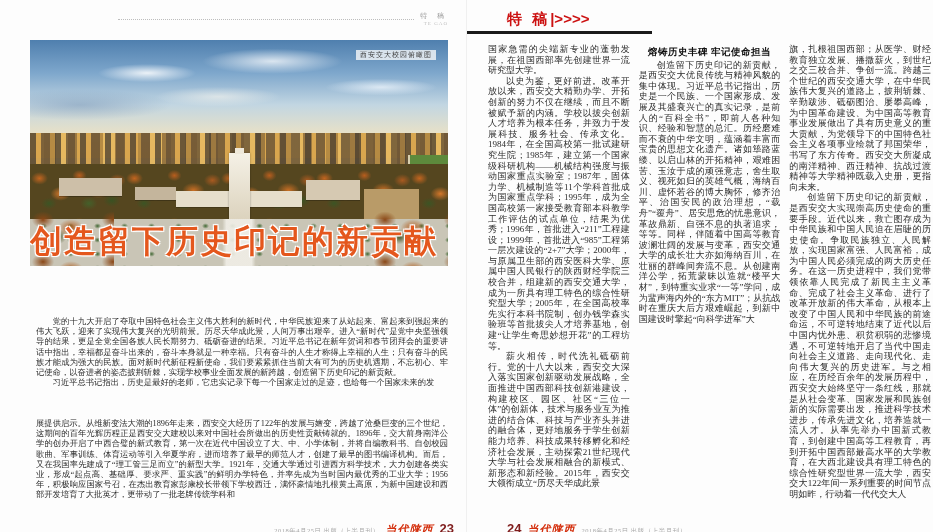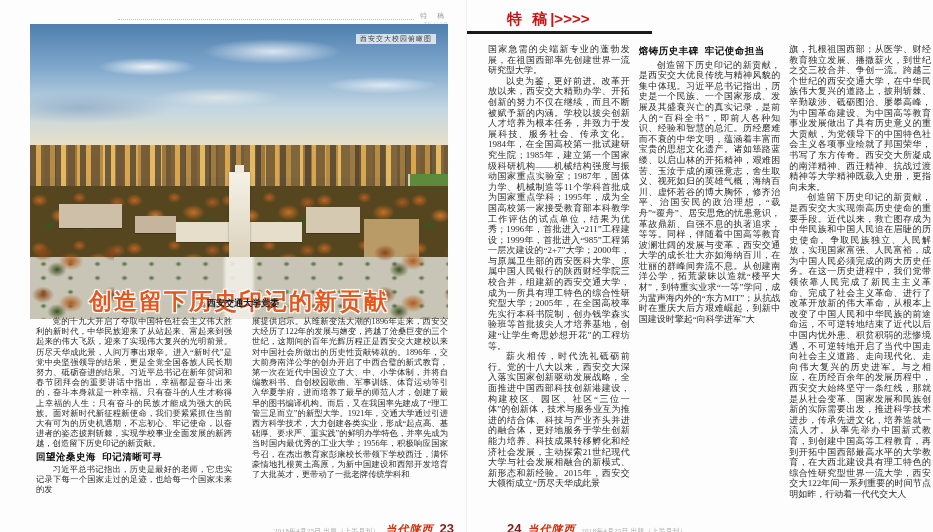--- a/index.html
+++ b/index.html
@@ -9,21 +9,21 @@
   #left-page{left:30px;width:436px;}
   #right-page{left:466px;width:467px;border-left:1px solid #f0f0f0;}
 
   
   .lp-header{position:absolute;top:8px;left:0;right:0;height:22px;}
   .lp-header .dotline{position:absolute;top:11px;left:88px;right:52px;border-bottom:1px dotted #bdbdbd;}
   .lp-header .hlabel{position:absolute;top:3px;right:18px;font-size:7px;letter-spacing:4px;color:#9a9a9a;}
   .lp-header .hsub{position:absolute;top:13px;right:18px;font-size:5px;letter-spacing:1px;color:#c2c2c2;}
 
   
-  .photo{position:absolute;left:0;top:24px;width:418px;height:295px;overflow:hidden;background:#9dbdd4;}
+  .photo{position:absolute;left:0;top:40px;width:418px;height:226px;overflow:hidden;background:#9dbdd4;}
   .sky{position:absolute;left:0;top:0;right:0;height:52%;
        background:linear-gradient(180deg,#4f7fae 0%,#7ea7cc 28%,#c2d6e2 55%,#ece2c4 82%,#f4d79d 100%);}
   .clouds{position:absolute;left:0;top:0;right:0;height:52%;
        background:
         radial-gradient(70px 13px at 28% 28%,rgba(255,255,255,.85),transparent 70%),
         radial-gradient(100px 18px at 58% 18%,rgba(255,255,255,.75),transparent 70%),
         radial-gradient(80px 12px at 84% 40%,rgba(235,243,250,.8),transparent 70%),
         radial-gradient(130px 22px at 12% 55%,rgba(110,140,175,.45),transparent 70%),
         radial-gradient(90px 14px at 45% 48%,rgba(255,250,240,.55),transparent 70%);}
   .skyline{position:absolute;left:0;top:41%;right:0;height:17%;opacity:.95;
@@ -60,34 +60,34 @@
   .corner-trees{position:absolute;top:72%;width:22%;height:30%;background-color:transparent;
        background-image:
          radial-gradient(16px 12px at 30% 40%,#8a4716,transparent 70%),
          radial-gradient(18px 13px at 70% 60%,#b05c1d,transparent 70%),
          radial-gradient(14px 11px at 50% 80%,#3c5020,transparent 70%);
        background-size:70px 42px;}
   .corner-trees.left{left:-2%;}
   .corner-trees.right{right:-2%;}
   .photo-caption{position:absolute;top:10px;right:12px;background:rgba(250,250,250,.78);
        color:#3c3c3c;font-size:7px;line-height:10px;padding:0 4px;letter-spacing:1px;}
-  .photo-title{position:absolute;left:0;right:0;bottom:2px;text-align:center;
-       font-size:23px;font-weight:bold;letter-spacing:2px;color:#e4571d;
+  .photo-title{position:absolute;left:0;right:0;bottom:2px;
+       font-size:32px;font-weight:bold;letter-spacing:2px;color:#e4571d;
        text-shadow:0 0 3px rgba(255,255,255,.95),1px 1px 0 #fff,-1px -1px 0 #fff,1px -1px 0 #fff,-1px 1px 0 #fff;}
 
   
   .byline{position:absolute;top:297px;left:0;width:418px;text-align:center;font-size:9px;font-weight:bold;color:#1c1c1c;}
   .byline .mark{color:#e4571d;margin-right:2px;font-size:8px;}
-  .lp-body{position:absolute;top:317px;left:6px;width:412px;height:184px;display:flex;gap:20px;}
+  .lp-body{position:absolute;top:317px;left:6px;width:412px;height:184px;display:flex;gap:20px;flex-direction:column;}
   .col{flex:1;overflow:hidden;text-align:justify;}
   .lp-body .col{font-size:8.3px;line-height:10.2px;}
   .col p{margin:0;text-indent:2em;}
   .col p.noindent{text-indent:0;}
-  .col h4{margin:3px 0 2px 0;font-size:9.5px;font-weight:bold;color:#0e0e0e;
-          font-family:Liberation Mono, monospace;letter-spacing:.5px;}
+  .col h4{margin:3px 0 2px 0;text-align:center;font-size:9.5px;font-weight:bold;color:#0e0e0e;
+          font-family:Liberation Sans, sans-serif;letter-spacing:.5px;}
 
   
   .footer{position:absolute;top:503px;height:20px;display:flex;align-items:baseline;gap:6px;}
   .lp-footer{right:12px;justify-content:flex-end;}
   .rp-footer{left:40px;}
   .f-meta{font-size:6.5px;color:#a8a8a8;letter-spacing:.5px;}
   .f-logo{font-size:11px;font-weight:bold;font-style:italic;color:#d4300e;letter-spacing:1px;margin-top:19px;}
   .f-page{font-size:13px;font-weight:bold;color:#7f1d1d;font-family:"Liberation Sans","DejaVu Sans",sans-serif;}
 
   
@@ -124,28 +124,24 @@
       <div class="bldg b4"></div>
       <div class="wings"></div>
       <div class="tower"></div>
       <div class="plaza"></div>
       <div class="corner-trees left"></div>
       <div class="corner-trees right"></div>
       <div class="photo-caption">西安交大校园俯瞰图</div>
       <div class="photo-title">创造留下历史印记的新贡献</div>
     </div>
 
-    <div class="byline">
-      <span class="mark">◇</span><span>西安交通大学党委</span>
-    </div>
 
     <div class="lp-body">
       <div class="col">
           <p>党的十九大开启了夺取中国特色社会主义伟大胜利的新时代，中华民族迎来了从站起来、富起来到强起来的伟大飞跃，迎来了实现伟大复兴的光明前景。历尽天华成此景，人间万事出艰辛。进入“新时代”是党中央坚强领导的结果，更是全党全国各族人民长期努力、砥砺奋进的结果。习近平总书记在新年贺词和春节团拜会的重要讲话中指出，幸福都是奋斗出来的，奋斗本身就是一种幸福。只有奋斗的人生才称得上幸福的人生；只有奋斗的民族才能成为强大的民族。面对新时代新征程新使命，我们要紧紧抓住当前大有可为的历史机遇期，不忘初心、牢记使命，以奋进者的姿态披荆斩棘，实现学校事业全面发展的新跨越，创造留下历史印记的新贡献。</p>
-          <h4>回望沧桑史海 印记清晰可寻</h4>
           <p>习近平总书记指出，历史是最好的老师，它忠实记录下每一个国家走过的足迹，也给每一个国家未来的发</p>
         </div>
       <div class="col">
           <p class="noindent">展提供启示。从维新变法大潮的1896年走来，西安交大经历了122年的发展与嬗变，跨越了沧桑巨变的三个世纪，这期间的百年光辉历程正是西安交大建校以来对中国社会所做出的历史性贡献铸就的。1896年，交大前身南洋公学的创办开启了中西合璧的新式教育，第一次在近代中国设立了大、中、小学体制，并将自编教科书、自创校园歌曲、军事训练、体育运动等引入华夏学府，进而培养了最早的师范人才，创建了最早的图书编译机构。而后，又在我国率先建成了“理工管三足而立”的新型大学。1921年，交通大学通过引进西方科学技术，大力创建各类实业，形成“起点高、基础厚、要求严、重实践”的鲜明办学特色，并率先成为当时国内最优秀的工业大学；1956年，积极响应国家号召，在杰出教育家彭康校长带领下学校西迁，满怀豪情地扎根黄土高原，为新中国建设和西部开发培育了大批英才，更带动了一批老牌传统学科和</p>
         </div>
     </div>
 
     <div class="footer lp-footer">
       <span class="f-meta">2018年4月25日 出版（上半月刊）</span>
       <span class="f-logo">当代陕西</span>

